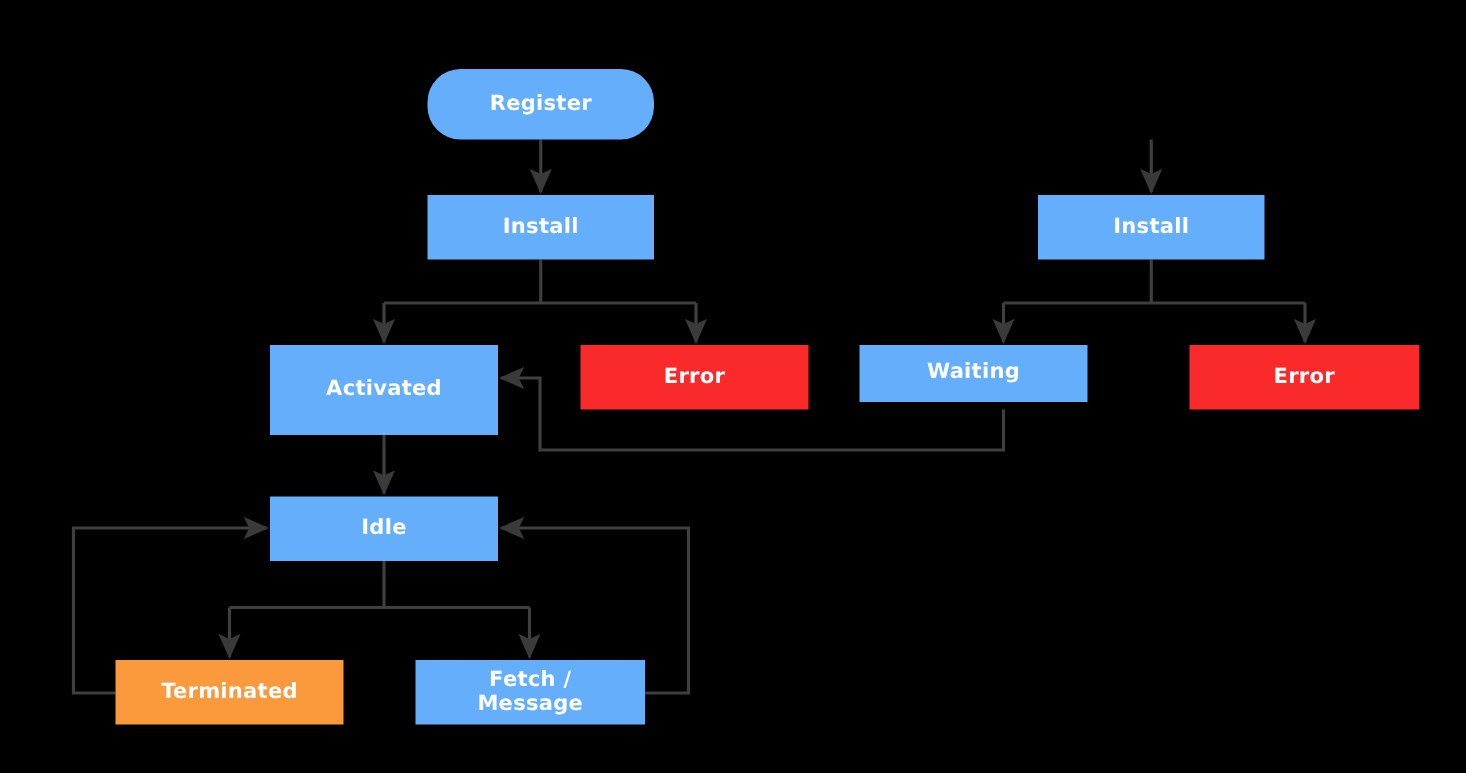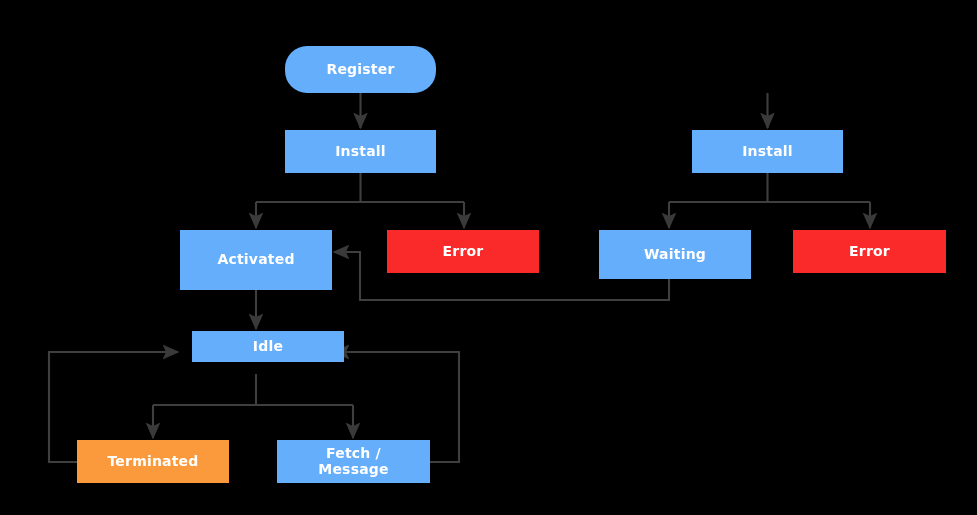--- a/index.html
+++ b/index.html
@@ -94,29 +94,29 @@
 
   <div class="node" style="left:387px; top:230px; width:152px; height:43px; background:#fa2a2a;">
     <span class="label">Error</span>
   </div>
 
 
   <div class="node" style="left:692px; top:130px; width:151px; height:43px; background:#64aefc;">
     <span class="label">Install</span>
   </div>
 
-  <div class="node" style="left:599px; top:230px; width:152px; height:49px; background:#64aefc;">
+  <div class="node" style="left:573px; top:230px; width:152px; height:38px; background:#64aefc;">
     <span class="label">Waiting</span>
   </div>
 
   <div class="node" style="left:793px; top:230px; width:153px; height:43px; background:#fa2a2a;">
     <span class="label">Error</span>
   </div>
 
-  <div class="node" style="left:192px; top:331px; width:152px; height:31px; background:#64aefc;">
+  <div class="node" style="left:180px; top:331px; width:152px; height:43px; background:#64aefc;">
     <span class="label">Idle</span>
   </div>
 
   <div class="node" style="left:277px; top:440px; width:153px; height:43px; background:#64aefc;">
     <span class="label">Fetch /
 Message</span>
   </div>
 
   <div class="node" style="left:77px; top:440px; width:152px; height:43px; background:#fb9a3c;">
     <span class="label">Terminated</span>

